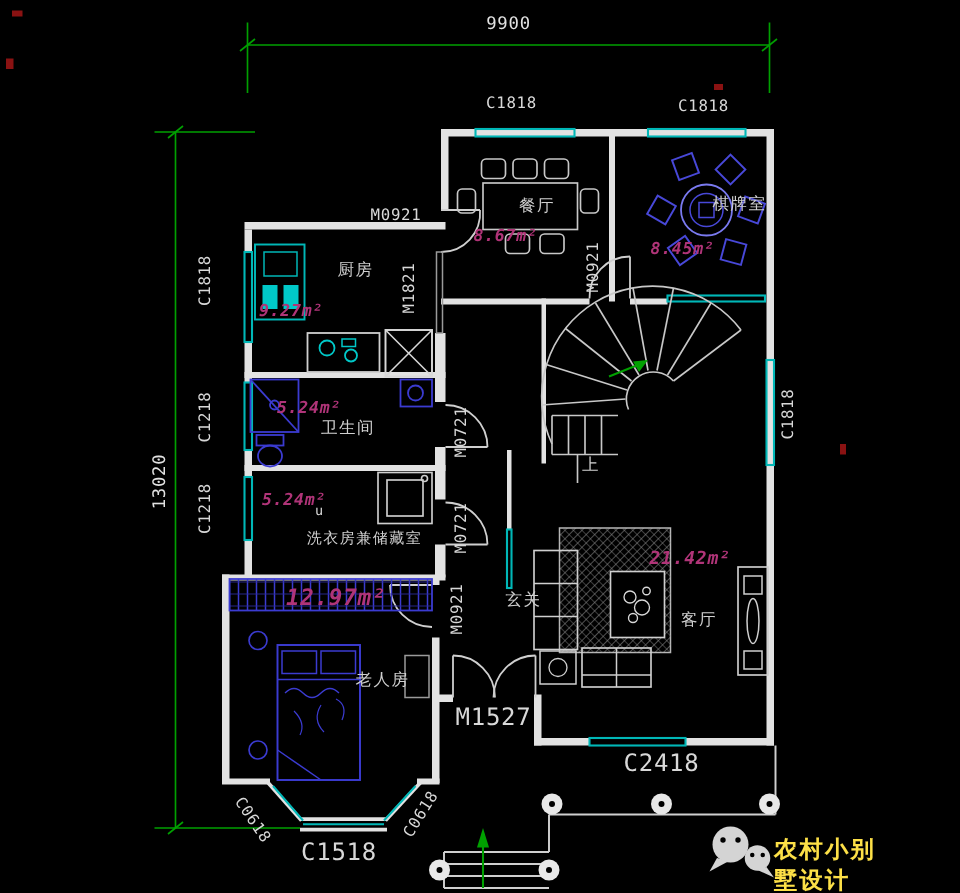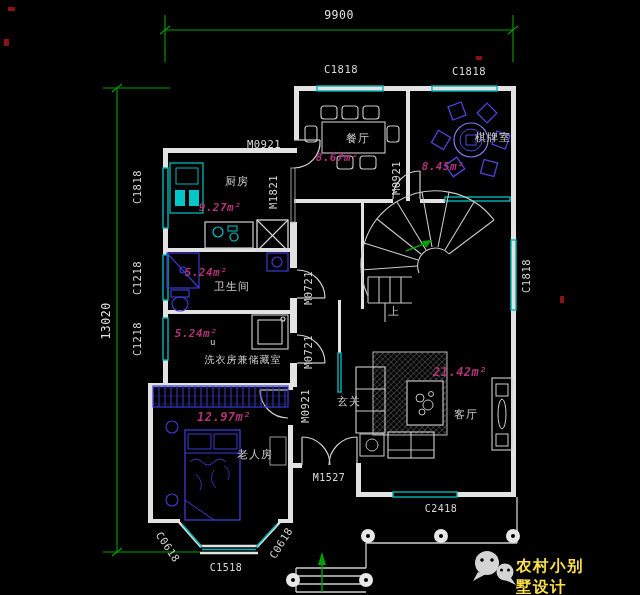--- a/index.html
+++ b/index.html
@@ -5,21 +5,21 @@
   html,body{margin:0;padding:0;background:#000;}
   #plan{position:relative;width:595px;height:595px;background:#000;overflow:hidden;
         font-family:"DejaVu Sans Mono", monospace;}
   svg{position:absolute;left:0;top:0;}
   .lbl{position:absolute;color:#d8d8d8;font-size:10.5px;letter-spacing:.5px;
        transform:translate(-50%,-50%);white-space:nowrap;line-height:1;}
   .rot{transform:translate(-50%,-50%) rotate(-90deg);}
   .dim{color:#e2e2e2;font-size:11.5px;}
   .room{font-family:Liberation Mono, monospace;color:#cfcfcf;font-size:11px;letter-spacing:1px;}
   .area{color:#b03478;font-size:11px;font-style:italic;font-weight:600;letter-spacing:.5px;}
-  .big{font-size:10px;}
+  .big{font-size:16px;}
   .wm-text{position:absolute;left:516px;top:556px;font-family:"DejaVu Sans", sans-serif;
        color:#fde047;font-size:15.5px;font-weight:600;letter-spacing:1.5px;}
 </style>
 </head>
 <body>
 
 <div id="plan">
 
 <svg width="640" height="595" viewBox="0 0 640 595">
   <defs>
@@ -317,26 +317,26 @@
 
 <div class="lbl room" style="left:237px;top:182px">厨房</div>
 <div class="lbl room" style="left:358px;top:139px">餐厅</div>
 <div class="lbl room" style="left:493px;top:138px">棋牌室</div>
 <div class="lbl room" style="left:232px;top:287px">卫生间</div>
 <div class="lbl room" style="left:243px;top:361px;font-size:10px">洗衣房兼储藏室</div>
 <div class="lbl room" style="left:255px;top:455px">老人房</div>
 <div class="lbl room" style="left:466px;top:415px">客厅</div>
 <div class="lbl room" style="left:349px;top:402px">玄关</div>
 
-<div class="lbl area" style="left:220px;top:207px">9.27m²</div>
+<div class="lbl area" style="left:194px;top:207px">9.27m²</div>
 <div class="lbl area" style="left:337px;top:157px">8.67m²</div>
-<div class="lbl area" style="left:443px;top:166px">8.45m²</div>
+<div class="lbl area" style="left:455px;top:166px">8.45m²</div>
 <div class="lbl area" style="left:206px;top:272px">5.24m²</div>
 <div class="lbl area" style="left:196px;top:333px">5.24m²</div>
-<div class="lbl area" style="left:224px;top:417px;font-size:12px">12.97m²</div>
+<div class="lbl area" style="left:224px;top:399px;font-size:15px">12.97m²</div>
 <div class="lbl area" style="left:460px;top:372px;font-size:12px">21.42m²</div>
 
 <div class="lbl" style="left:213px;top:342px;font-size:9px">u</div>
 <div class="lbl room" style="left:394px;top:312px">上</div>
 
 <div class="wm-text">农村小别墅设计</div>
 
 </div>
 
 </body></html>

